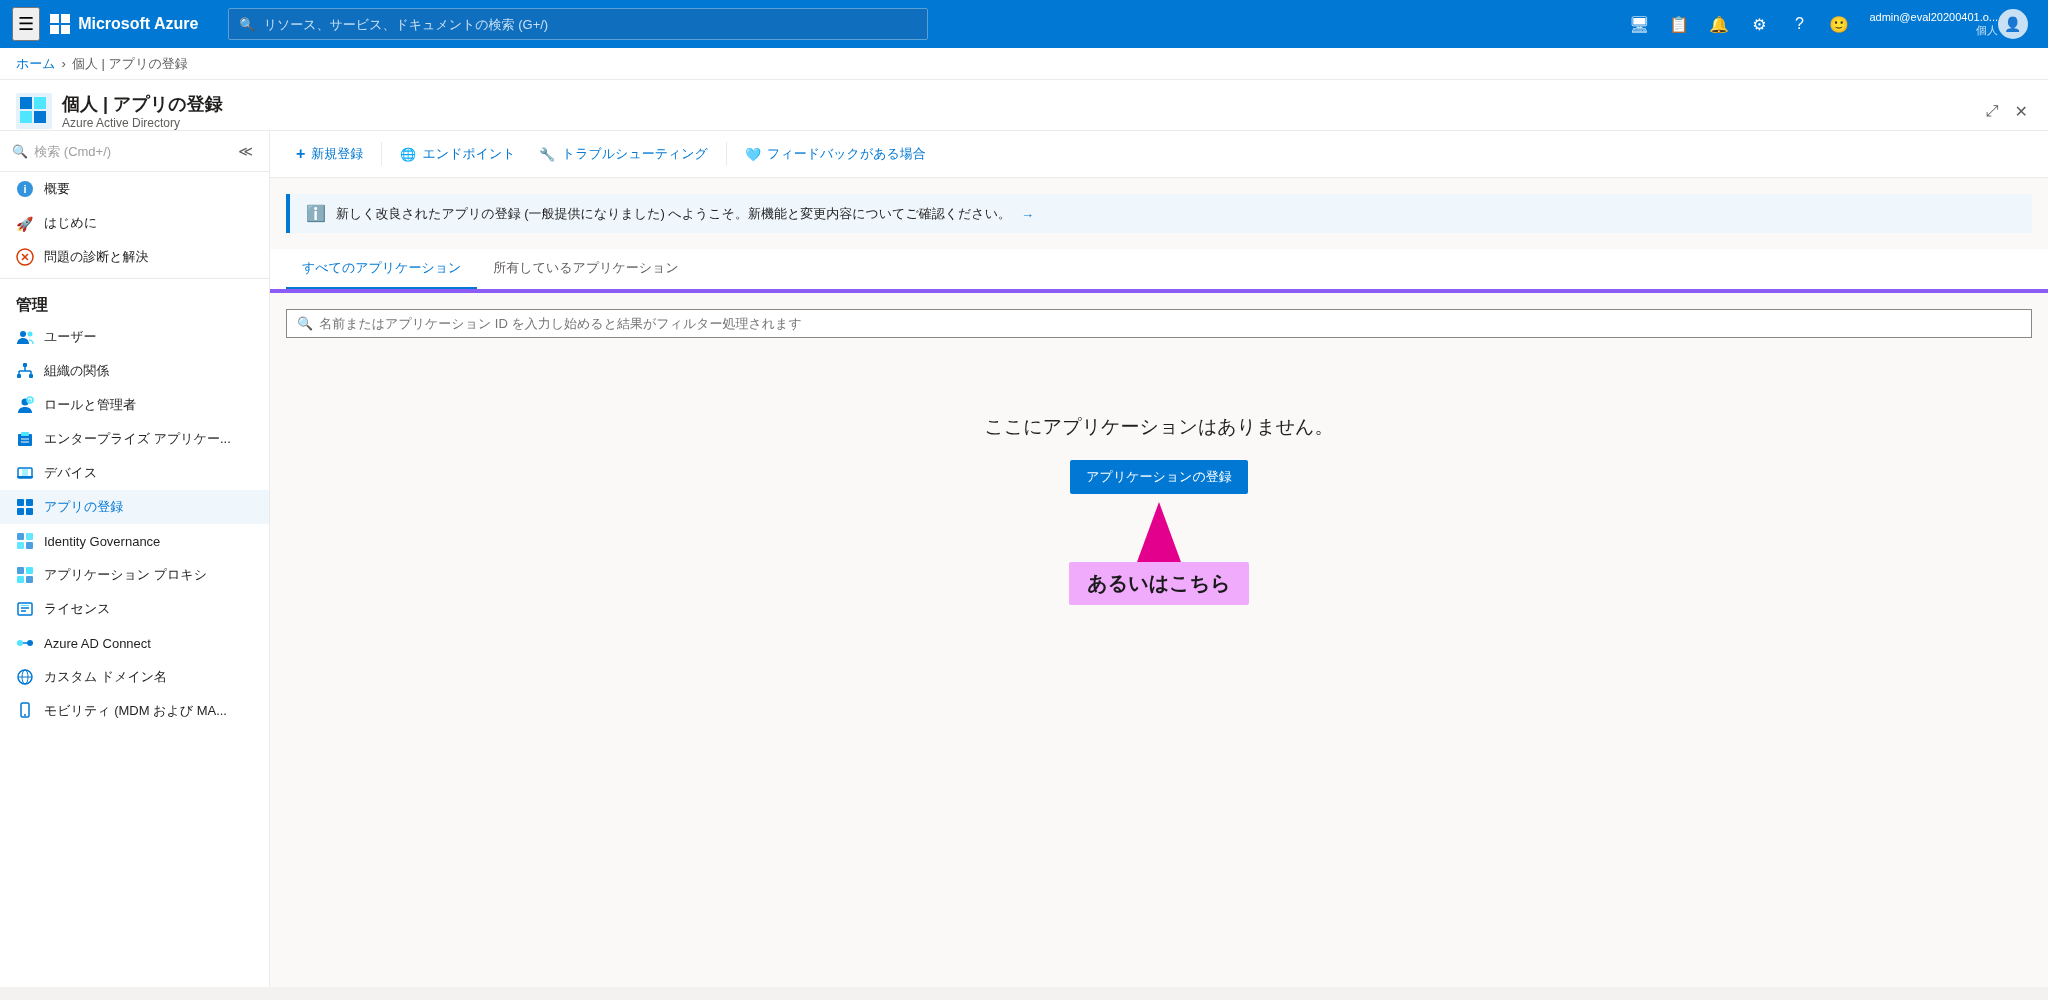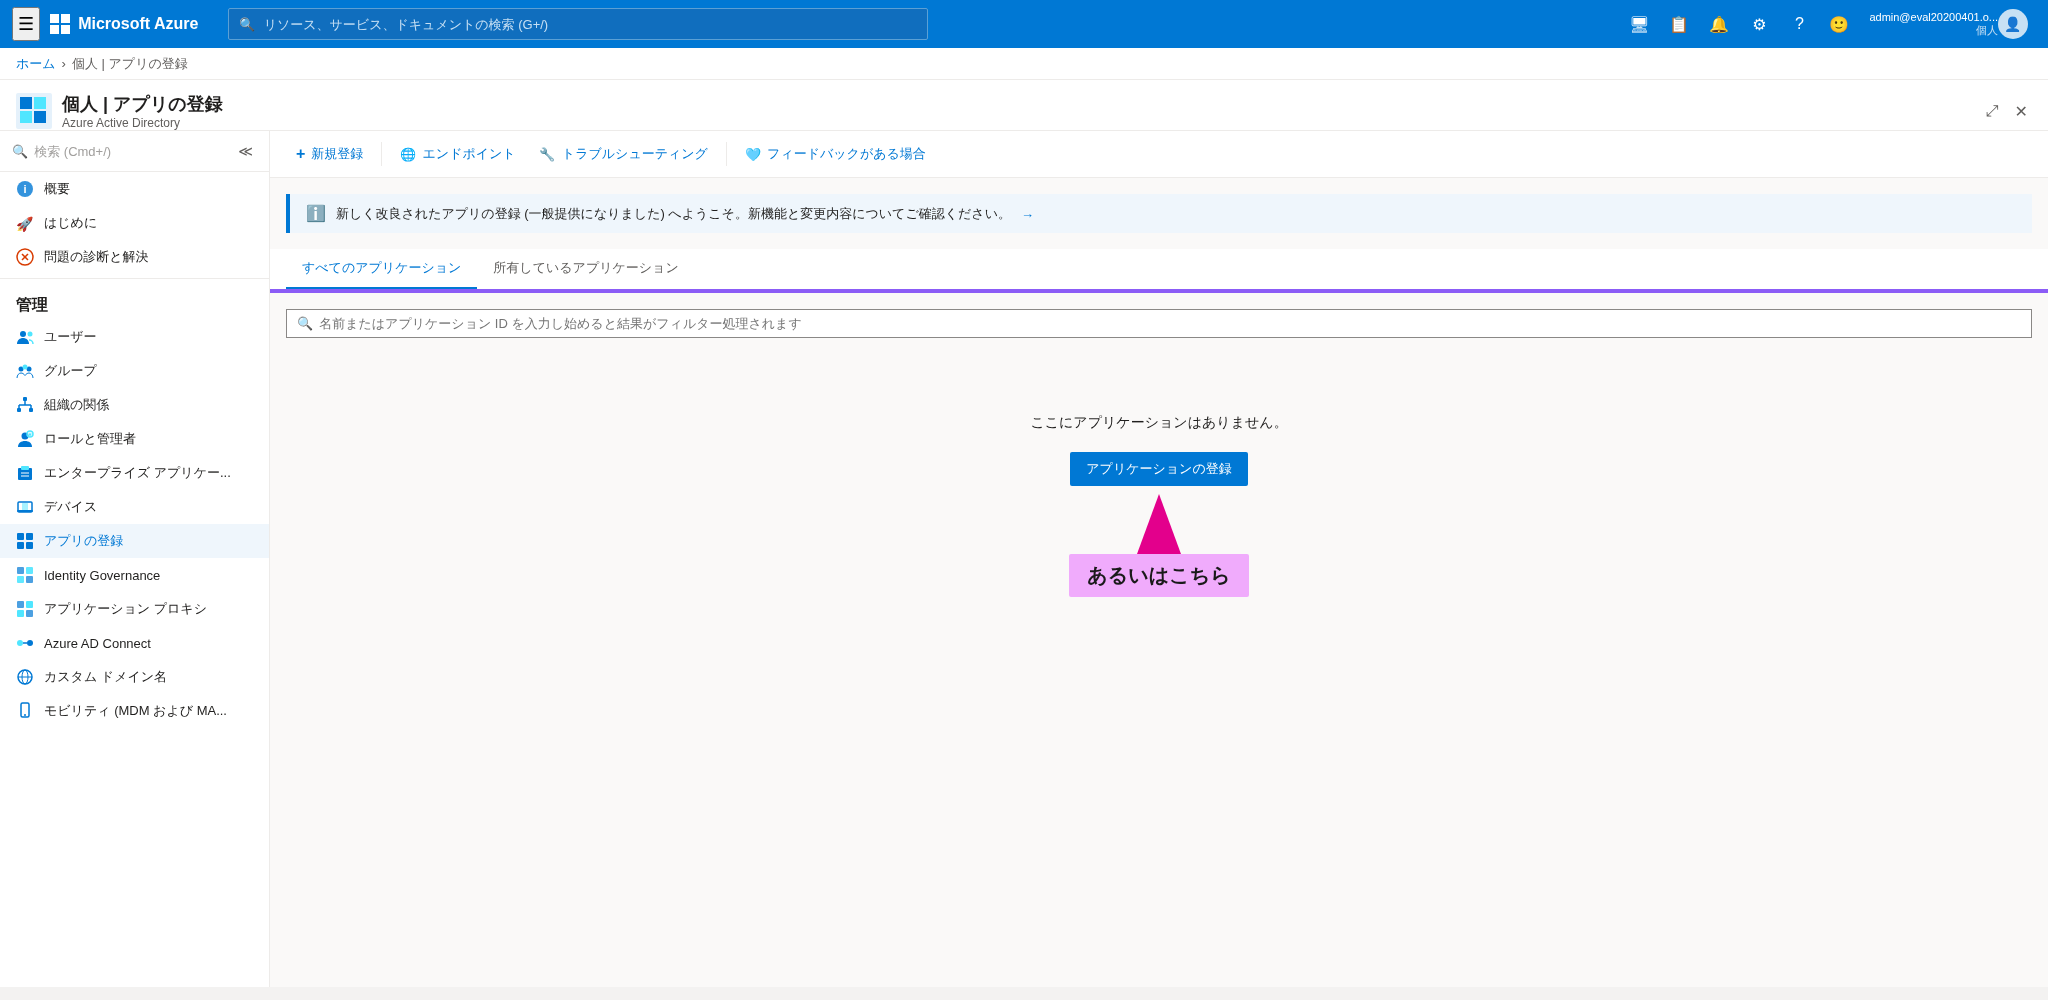--- a/index.html
+++ b/index.html
@@ -121,21 +121,21 @@
       border: 1px solid #8a8886; background: white; padding: 6px 10px; gap: 6px;
     }
     .app-search input { border: none; outline: none; flex: 1; font-size: 13px; color: #a19f9d; }
     .app-search-icon { color: #605e5c; }
 
     
     .empty-state {
       display: flex; flex-direction: column; align-items: center;
       justify-content: center; padding: 60px 20px; gap: 20px; position: relative;
     }
-    .empty-state-text { font-size: 14px; color: #201f1e; }
+    .empty-state-text { font-size: 19px; color: #201f1e; }
     .empty-state-btn {
       background: #0078d4; color: white; border: none; cursor: pointer;
       padding: 8px 16px; font-size: 13px; border-radius: 2px;
     }
 
     
     .yellow-label {
       background: #f0abfc; color: #1a1a1a; font-size: 20px; font-weight: 600;
       padding: 8px 18px; border-radius: 2px;
     }
@@ -252,31 +252,20 @@
         <svg width="18" height="18" viewBox="0 0 18 18">
             <circle cx="7" cy="6" r="3" fill="#0078d4"></circle>
             <path d="M1 16c0-4 3-6 6-6s6 2 6 6" fill="#0078d4"></path>
             <circle cx="14" cy="6" r="2.5" fill="#50e6ff"></circle>
             <path d="M13 12c2 0 4 1.5 4 4" fill="none" stroke="#50e6ff" stroke-width="1.5"></path>
           </svg>
       </div>
       <span>ユーザー</span>
     </div>
 
-    <div class="sidebar-item">
-      <div class="sidebar-item-icon">
-        <svg width="18" height="18" viewBox="0 0 18 18">
-            <circle cx="5" cy="7" r="2.5" fill="#0078d4"></circle>
-            <circle cx="13" cy="7" r="2.5" fill="#0078d4"></circle>
-            <circle cx="9" cy="5" r="2.5" fill="#50e6ff"></circle>
-            <path d="M1 16c0-3 2-5 4-5M13 11c2 0 4 2 4 5M5 11c1.5 0 3 1 4 2.5 1-1.5 2.5-2.5 4-2.5" fill="none" stroke="#0078d4" stroke-width="1"></path>
-          </svg>
-      </div>
-      <span>グループ</span>
-    </div>
 
     <div class="sidebar-item">
       <div class="sidebar-item-icon">
         <svg width="18" height="18" viewBox="0 0 18 18">
             <rect x="7" y="1" width="4" height="4" rx="1" fill="#0078d4"></rect>
             <rect x="1" y="12" width="4" height="4" rx="1" fill="#0078d4"></rect>
             <rect x="13" y="12" width="4" height="4" rx="1" fill="#0078d4"></rect>
             <line x1="9" y1="5" x2="9" y2="9" stroke="#0078d4" stroke-width="1.5"></line>
             <line x1="3" y1="9" x2="15" y2="9" stroke="#0078d4" stroke-width="1.5"></line>
             <line x1="3" y1="9" x2="3" y2="12" stroke="#0078d4" stroke-width="1.5"></line>
@@ -350,20 +339,31 @@
         <svg width="18" height="18" viewBox="0 0 18 18">
           <rect x="1" y="1" width="7" height="7" rx="1" fill="#0078d4" opacity="0.7"></rect>
           <rect x="10" y="1" width="7" height="7" rx="1" fill="#50e6ff"></rect>
           <rect x="1" y="10" width="7" height="7" rx="1" fill="#50e6ff"></rect>
           <rect x="10" y="10" width="7" height="7" rx="1" fill="#0078d4" opacity="0.7"></rect>
         </svg>
       </div>
       <span>アプリケーション プロキシ</span>
     </div>
 
+    <div class="sidebar-item">
+      <div class="sidebar-item-icon">
+        <svg width="18" height="18" viewBox="0 0 18 18">
+            <rect x="2" y="3" width="14" height="12" rx="1" fill="none" stroke="#0078d4" stroke-width="1.5"></rect>
+            <line x1="5" y1="8" x2="13" y2="8" stroke="#0078d4" stroke-width="1.5"></line>
+            <line x1="5" y1="11" x2="10" y2="11" stroke="#0078d4" stroke-width="1.5"></line>
+            <rect x="5" y="5" width="8" height="1" fill="#50e6ff"></rect>
+          </svg>
+      </div>
+      <span>ライセンス</span>
+    </div>
 
     <div class="sidebar-item">
       <div class="sidebar-item-icon">
         <svg width="18" height="18" viewBox="0 0 18 18">
             <circle cx="4" cy="9" r="3" fill="#50e6ff"></circle>
             <circle cx="14" cy="9" r="3" fill="#0078d4"></circle>
             <line x1="7" y1="9" x2="11" y2="9" stroke="#0078d4" stroke-width="1.5"></line>
           </svg>
       </div>
       <span>Azure AD Connect</span>

